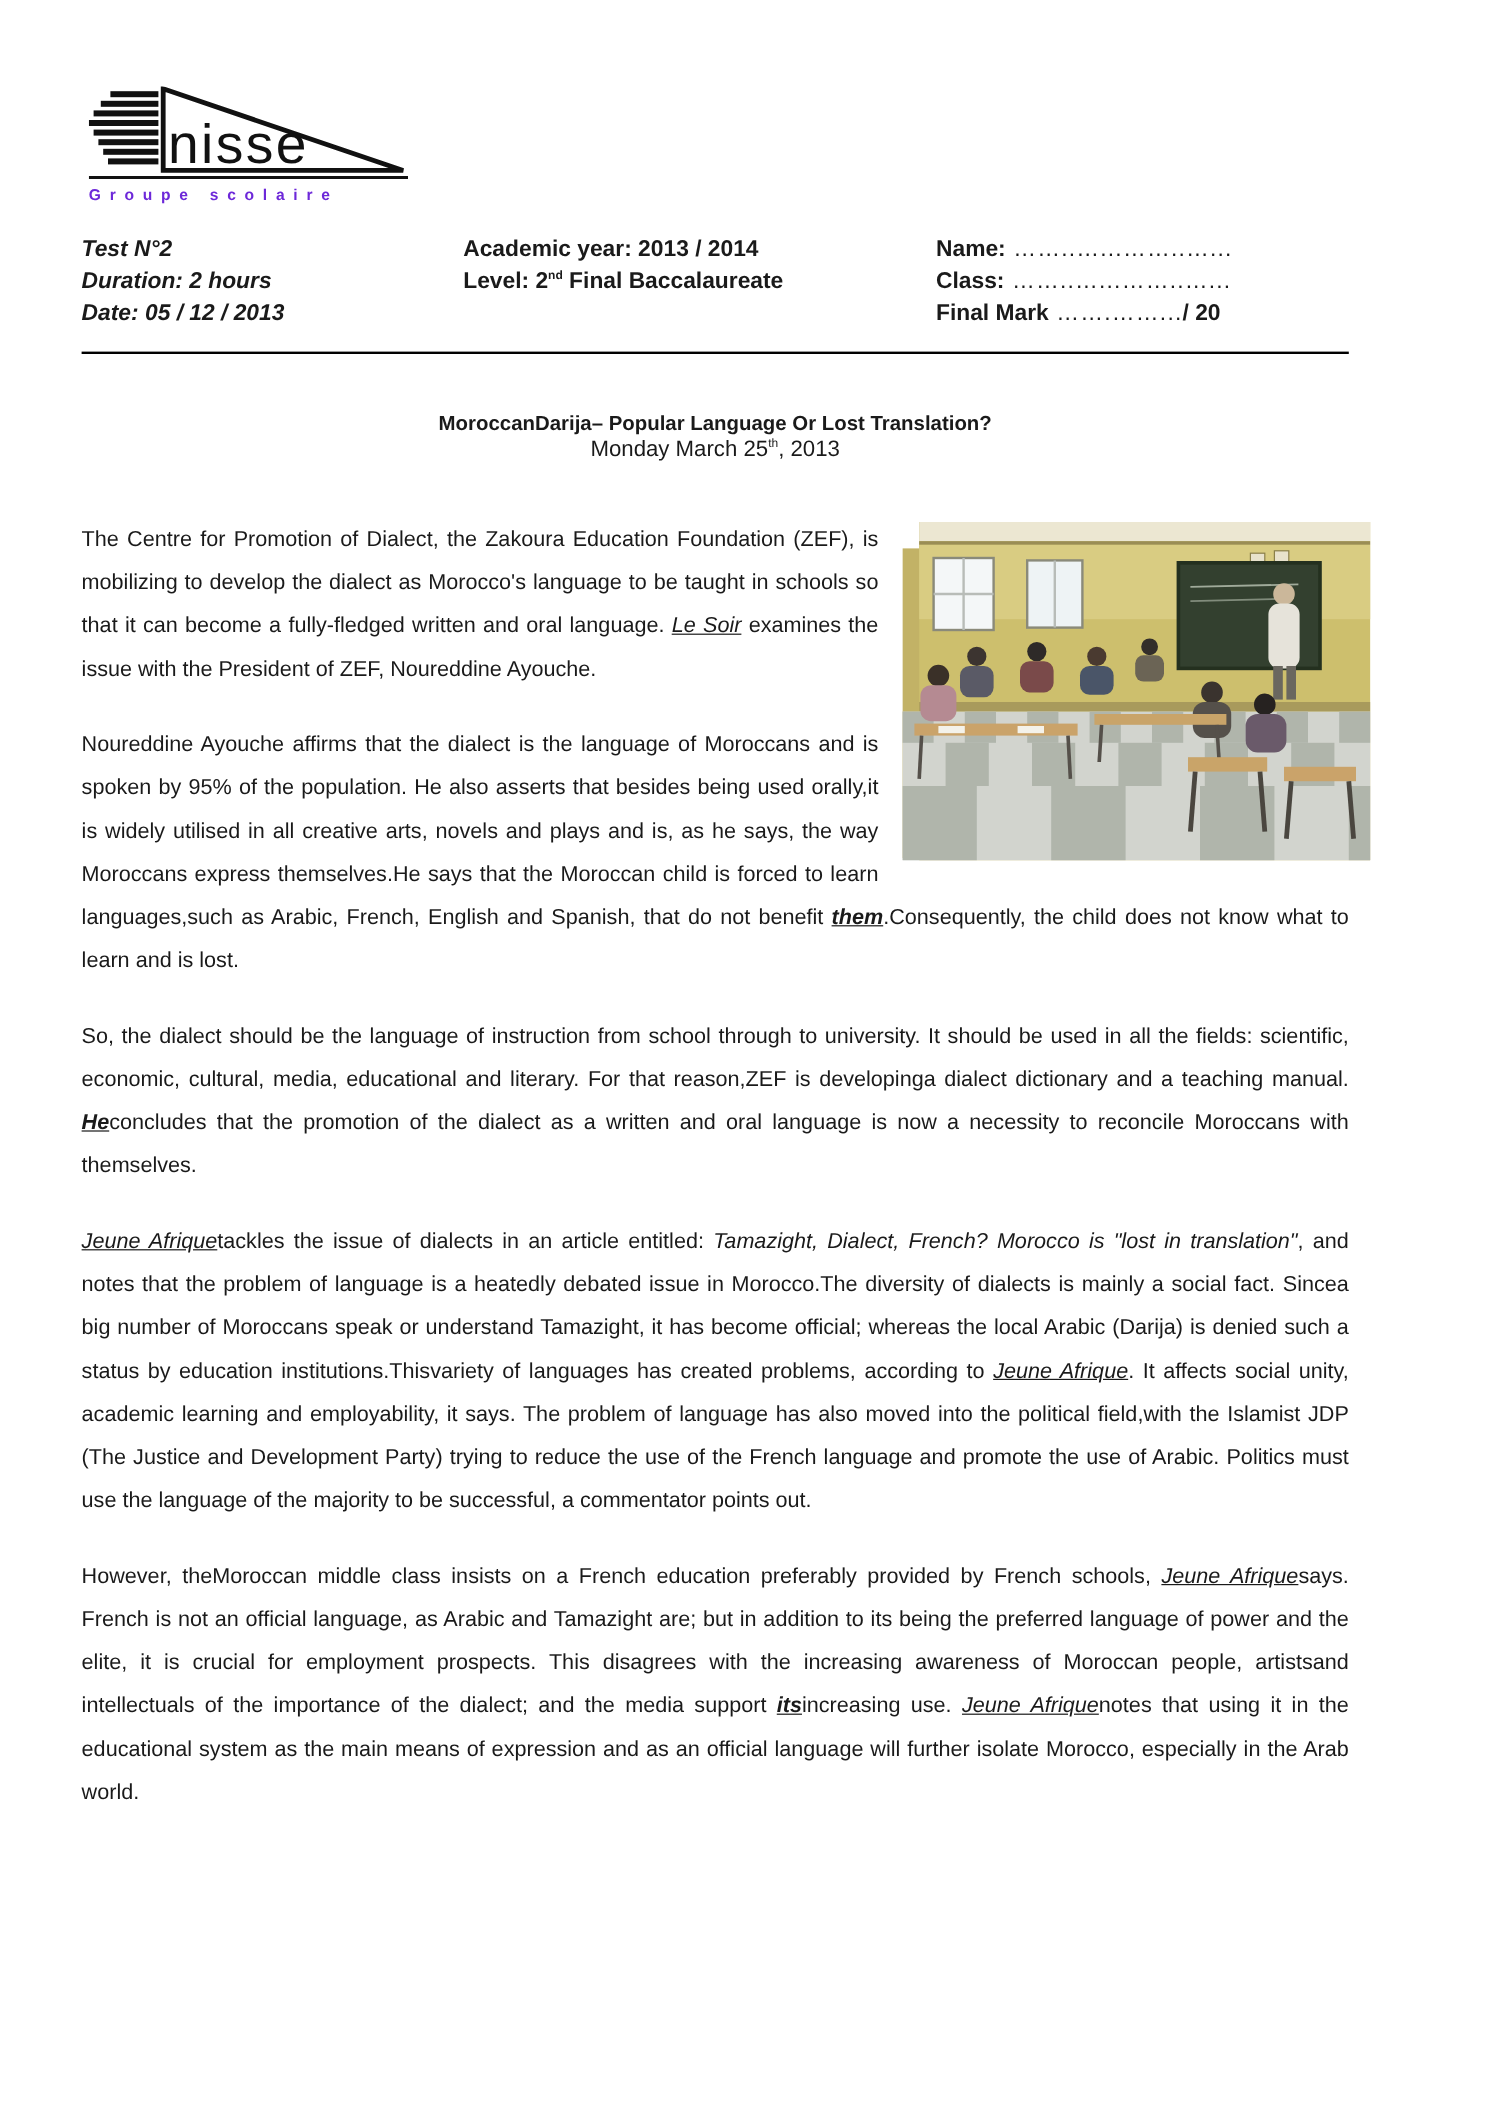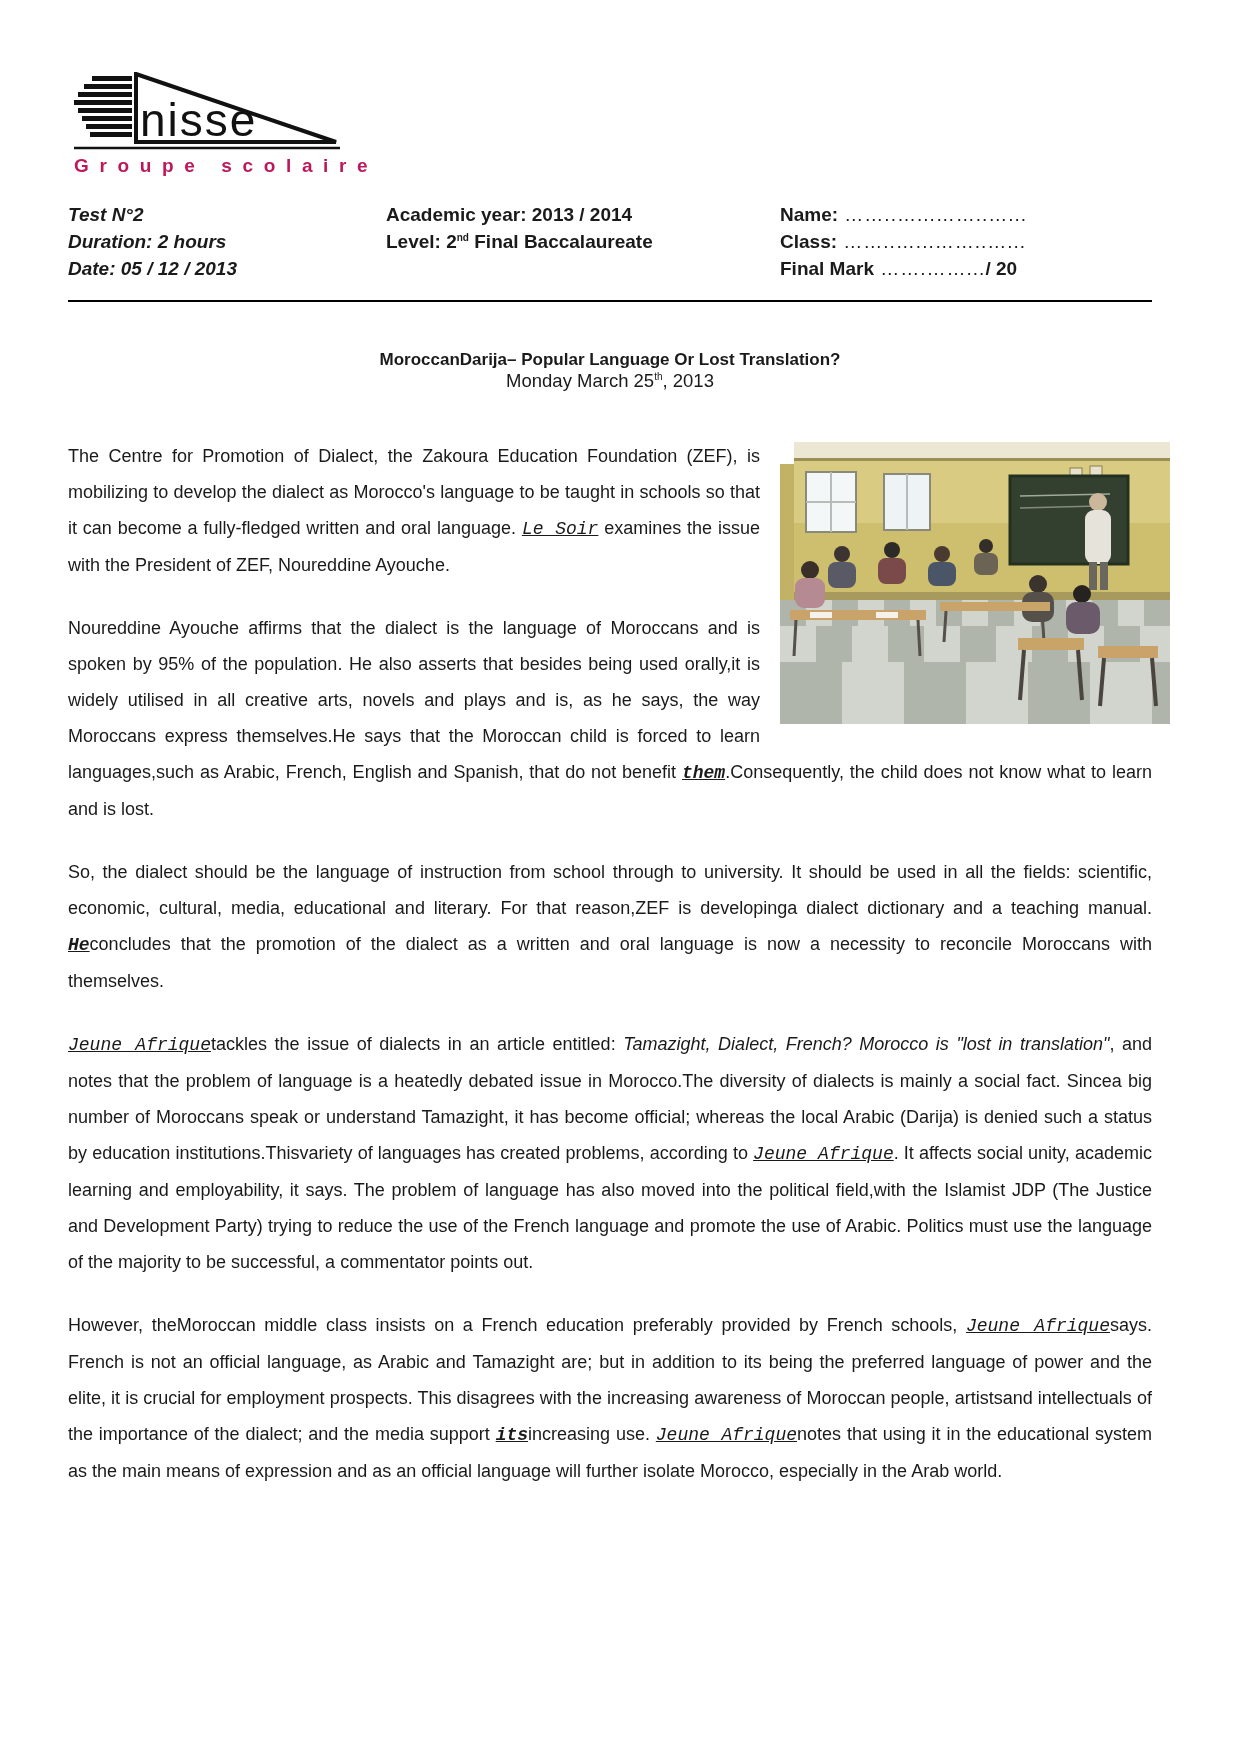--- a/index.html
+++ b/index.html
@@ -1,28 +1,28 @@
 <!DOCTYPE html>
 <html><head>
 <meta charset="utf-8">
 <style>
   * { margin:0; padding:0; box-sizing:border-box; }
   html,body { background:#ffffff; }
   .page {
     width:1240px; height:1754px; background:#ffffff; overflow:hidden;
     font-family:"Liberation Sans", sans-serif; color:#1a1a1a; position:relative;
   }
-  .content { padding:72px 88px 0 68px; }
+  .content { padding:72px 116px 0 68px; }
 
   
   .logo-block { width:272px; margin-left:6px; }
   .logo-svg { display:block; }
   .logo-tagline {
-    font-weight:bold; font-size:19px; letter-spacing:0.56em;
-    white-space:nowrap; margin-top:3px; color:#be185d;
+    font-weight:bold; font-size:13px; letter-spacing:0.56em;
+    white-space:nowrap; margin-top:3px; color:#6d28d9;
   }
 
   
   .exam-header { display:flex; margin-top:24px; font-weight:bold; font-size:19px; line-height:27px; }
   .hcol-1 { width:318px;font-style:italic; }
   .hcol-2 { width:394px; }
   .hcol-3 { flex:1; }
   sup { font-size:10px; line-height:0; }
   .dots { font-weight:normal; letter-spacing:1px; }
 
@@ -32,21 +32,21 @@
   .article-date  { text-align:center; font-size:18.5px; margin-top:0; }
 
   .article-body { margin-top:46px; font-size:18px; line-height:36px; text-align:justify; }
   .photo { float:right; width:390px; height:282px; margin:4px -18px 14px 20px; }
   .photo svg { display:block; }
   .para { margin-bottom:27px; }
   .para:last-child { margin-bottom:0; }
 
   .b { font-weight:bold; }
   .i { font-style:italic; }
-  .u { text-decoration:underline;font-family:Liberation Mono, monospace; }
+  .u { text-decoration:underline; }
 </style>
 </head>
 <body>
 
 <div class="page">
   <div class="content">
 
     <div class="logo-block">
       <svg class="logo-svg" width="268" height="80" viewBox="0 0 268 80">
         <g fill="#111">

